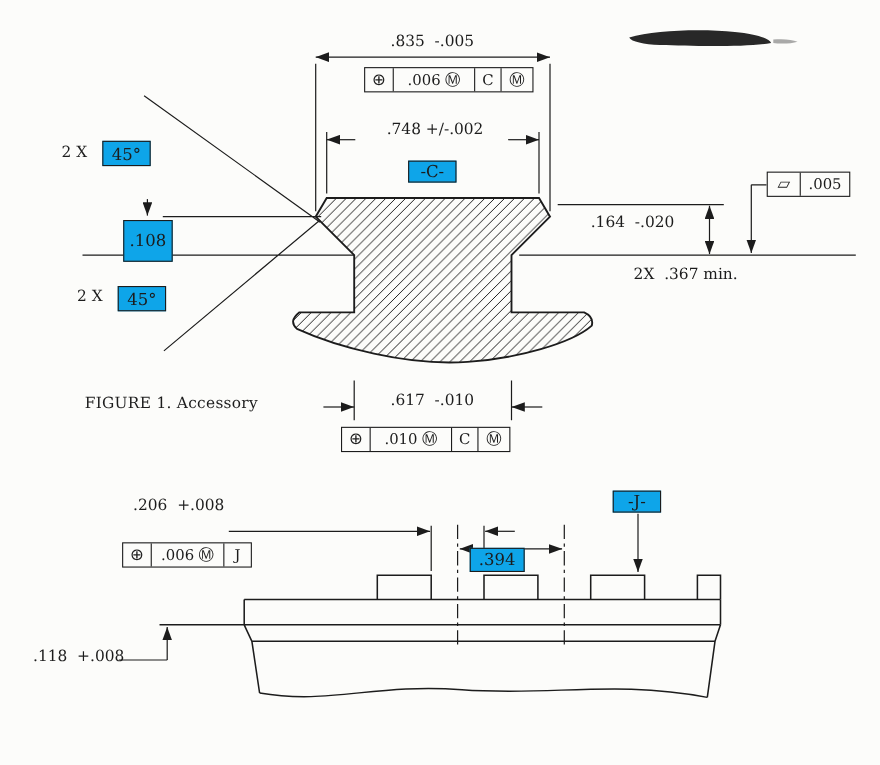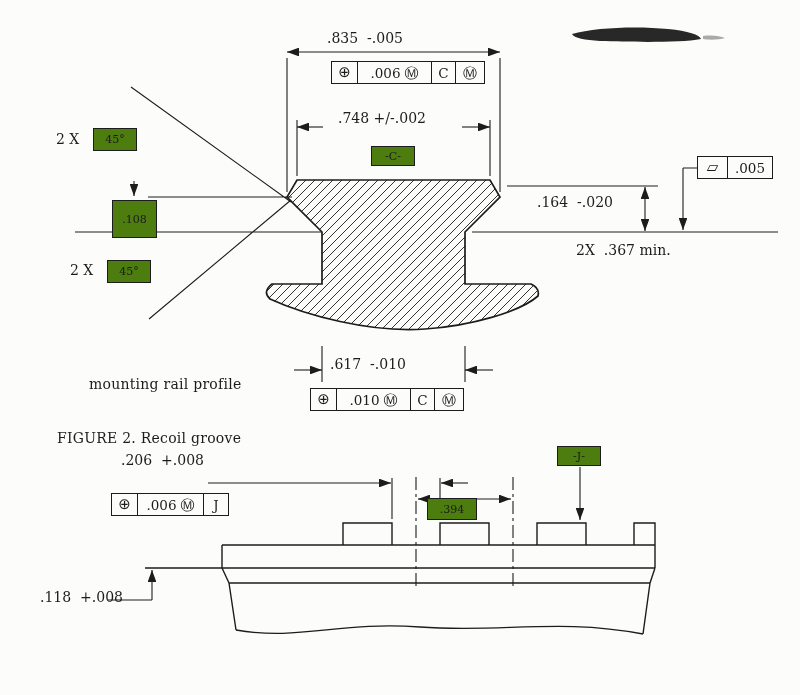--- a/index.html
+++ b/index.html
@@ -1,25 +1,25 @@
 <!DOCTYPE html>
 <html><head>
 <meta charset="utf-8">
 <style>
   *{box-sizing:border-box}
   body{margin:0;background:#e9e9e9}
   .page{position:relative;width:800px;height:695px;margin:0;background:#fcfcfa;
         font-family:"DejaVu Serif",serif;color:#1c1c1c;overflow:hidden}
   svg.linework{position:absolute;left:0;top:0;width:800px;height:695px}
   .lbl{position:absolute;font-size:14px;line-height:1.15;white-space:pre}
-  .center{text-align:left}
+  .center{text-align:center}
   .cap{font-size:14px;letter-spacing:.25px}
-  .box{position:absolute;border:1.5px solid #1c1c1c;background:#4d7c0f;
+  .box{position:absolute;border:1.5px solid #1c1c1c;background:#0ea5e9;
        display:flex;align-items:center;justify-content:center;
-       font-size:11px;white-space:pre}
+       font-size:15px;white-space:pre}
   .fcf{position:absolute;display:flex;border:1.5px solid #1c1c1c;background:#fcfcfa}
   .fcf .cell{display:flex;align-items:center;justify-content:center;height:21px;
        font-size:13.5px;border-right:1.5px solid #1c1c1c;padding:0 4px;gap:4px;white-space:pre}
   .fcf .cell:last-child{border-right:none}
   .gdt{font-family:"DejaVu Sans",sans-serif;font-size:15px;line-height:1}
   .gdt-s{font-family:"DejaVu Sans",sans-serif;font-size:14px;line-height:1}
 </style>
 </head>
 <body>
 
@@ -95,21 +95,21 @@
       <span class="gdt">⊕</span></div>
     <div class="cell" style="width:74px">
       <span>.006</span>
       <span class="gdt-s">Ⓜ</span></div>
     <div class="cell" style="width:24px">
       <span>C</span></div>
     <div class="cell" style="width:28px">
       <span class="gdt-s">Ⓜ</span></div>
   </div>
 
-  <div class="lbl center" style="left:338px;top:110px;width:135px">.748 +/-.002</div>
+  <div class="lbl center" style="left:328px;top:110px;width:135px">.748 +/-.002</div>
 
   <div class="box" style="left:371px;top:146px;width:44px;height:20px">-C-</div>
 
   <div class="lbl" style="left:56px;top:131px">2 X</div>
   <div class="box" style="left:93px;top:128px;width:44px;height:23px">45°</div>
 
   <div class="box" style="left:112px;top:200px;width:45px;height:38px">.108</div>
 
   <div class="lbl" style="left:70px;top:262px">2 X</div>
   <div class="box" style="left:107px;top:260px;width:44px;height:23px">45°</div>
@@ -132,35 +132,34 @@
       <span class="gdt">⊕</span></div>
     <div class="cell" style="width:74px">
       <span>.010</span>
       <span class="gdt-s">Ⓜ</span></div>
     <div class="cell" style="width:24px">
       <span>C</span></div>
     <div class="cell" style="width:28px">
       <span class="gdt-s">Ⓜ</span></div>
   </div>
 
-  <div class="lbl cap" style="left:89px;top:376px">mounting rail profile</div>
+  <div class="lbl cap" style="left:77px;top:359px">FIGURE 1. Accessory</div>
 
-  <div class="lbl cap" style="left:57px;top:430px">FIGURE 2. Recoil groove</div>
 
   <div class="box" style="left:557px;top:446px;width:44px;height:20px">-J-</div>
 
   <div class="lbl" style="left:121px;top:452px">.206  +.008</div>
 
   <div class="fcf" style="left:111px;top:493px">
     <div class="cell" style="width:26px">
       <span class="gdt">⊕</span></div>
     <div class="cell" style="width:66px">
       <span>.006</span>
       <span class="gdt-s">Ⓜ</span></div>
     <div class="cell" style="width:24px">
       <span>J</span></div>
   </div>
 
   <div class="box" style="left:427px;top:498px;width:50px;height:22px">.394</div>
 
-  <div class="lbl" style="left:40px;top:589px">.118  +.008</div>
+  <div class="lbl" style="left:30px;top:589px">.118  +.008</div>
 
 </div>
 
 </body></html>

